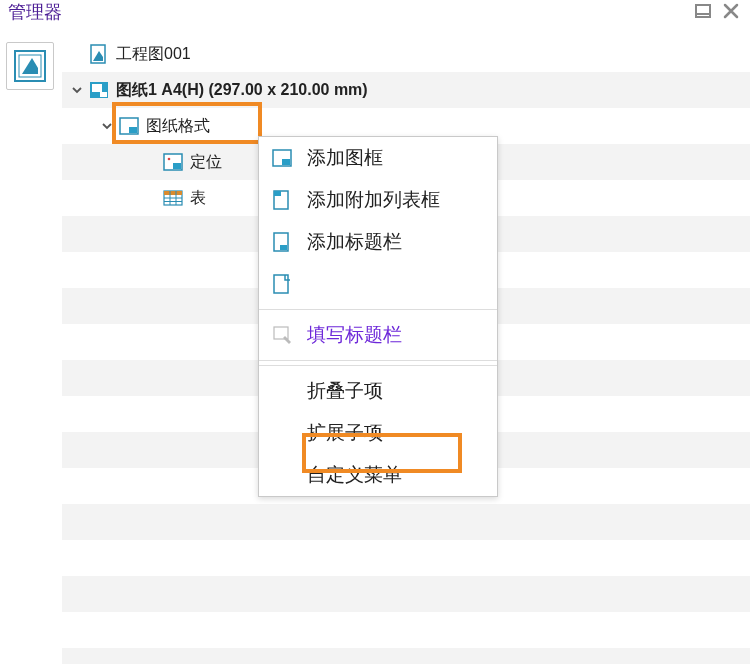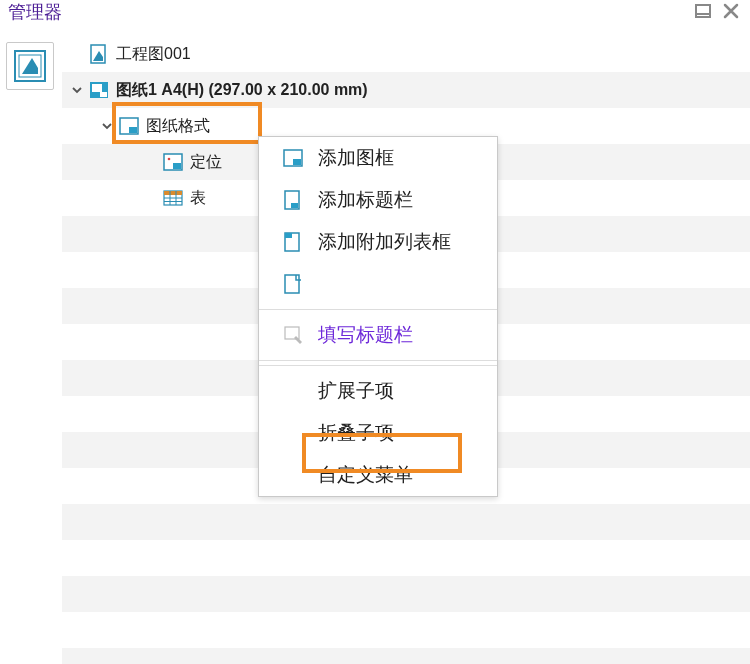--- a/index.html
+++ b/index.html
@@ -32,21 +32,21 @@
   .ind0 { padding-left: 6px; }
   .ind1 { padding-left: 6px; font-weight: bold; }
   .ind2 { padding-left: 36px; }
   .ind3 { padding-left: 80px; }
 
   
   .hl { position: absolute; border: 4px solid #f08a24; pointer-events: none; }
 
   
   .ctxmenu { position: absolute; background: #fff; border: 1px solid #c9c9c9; box-shadow: 0 2px 6px rgba(0,0,0,0.15); font-size: 19px; color: #222; }
-  .ctxmenu .mi { height: 42px; display: flex; align-items: center; padding: 0 18px 0 21px; cursor: pointer; white-space: nowrap; }
+  .ctxmenu .mi { height: 42px; display: flex; align-items: center; padding: 0 18px 0 10px; cursor: pointer; white-space: nowrap; }
   .ctxmenu .mi .micon { width: 26px; height: 26px; margin-right: 12px; display: flex; align-items: center; justify-content: center; }
   .ctxmenu .mi.disabled { color: #6d28d9; }
   .ctxmenu .sep { height: 1px; background: #ddd; margin: 4px 0; }
 
   
   svg { display: block; }
 </style>
 </head>
 <body>
 
@@ -182,33 +182,33 @@
               <rect x="2" y="3" width="18" height="16" fill="#fff" stroke="#2a8db3" stroke-width="1.5"></rect>
               <rect x="11" y="12" width="8" height="6" fill="#2a9ec7"></rect>
             </svg>
         </span>
         <span>添加图框</span>
       </div>
       <div class="mi">
         <span class="micon">
           <svg width="22" height="22" viewBox="0 0 22 22">
               <rect x="3" y="2" width="14" height="18" fill="#fff" stroke="#2a8db3" stroke-width="1.5"></rect>
+              <rect x="3" y="2" width="7" height="5" fill="#2a9ec7"></rect>
+            </svg>
+        </span>
+        <span>添加附加列表框</span>
+      </div>
+      <div class="mi">
+        <span class="micon">
+          <svg width="22" height="22" viewBox="0 0 22 22">
+              <rect x="3" y="2" width="14" height="18" fill="#fff" stroke="#2a8db3" stroke-width="1.5"></rect>
               <rect x="9" y="14" width="7" height="5" fill="#2a9ec7"></rect>
             </svg>
         </span>
         <span>添加标题栏</span>
-      </div>
-      <div class="mi">
-        <span class="micon">
-          <svg width="22" height="22" viewBox="0 0 22 22">
-              <rect x="3" y="2" width="14" height="18" fill="#fff" stroke="#2a8db3" stroke-width="1.5"></rect>
-              <rect x="3" y="2" width="7" height="5" fill="#2a9ec7"></rect>
-            </svg>
-        </span>
-        <span>添加附加列表框</span>
       </div>
       <div class="mi">
         <span class="micon">
           <svg width="22" height="22" viewBox="0 0 22 22">
               <rect x="3" y="2" width="14" height="18" fill="#fff" stroke="#2a8db3" stroke-width="1.5"></rect>
               <polyline points="14,2 14,7 19,7" fill="none" stroke="#2a8db3" stroke-width="1.5"></polyline>
             </svg>
         </span>
       </div>
 
@@ -224,25 +224,25 @@
         <span>填写标题栏</span>
       </div>
 
       <div class="sep"></div>
 
 
       <div class="sep"></div>
 
       <div class="mi">
         <span class="micon"></span>
+        <span>折叠子项</span>
+      </div>
+      <div class="mi">
+        <span class="micon"></span>
         <span>扩展子项</span>
-      </div>
-      <div class="mi">
-        <span class="micon"></span>
-        <span>折叠子项</span>
       </div>
       <div class="mi">
         <span class="micon"></span>
         <span>自定义菜单</span>
       </div>
     </div>
 
     <div class="hl" style="left:302px; top:397px; width:160px; height:40px;"></div>
 
   </div>

